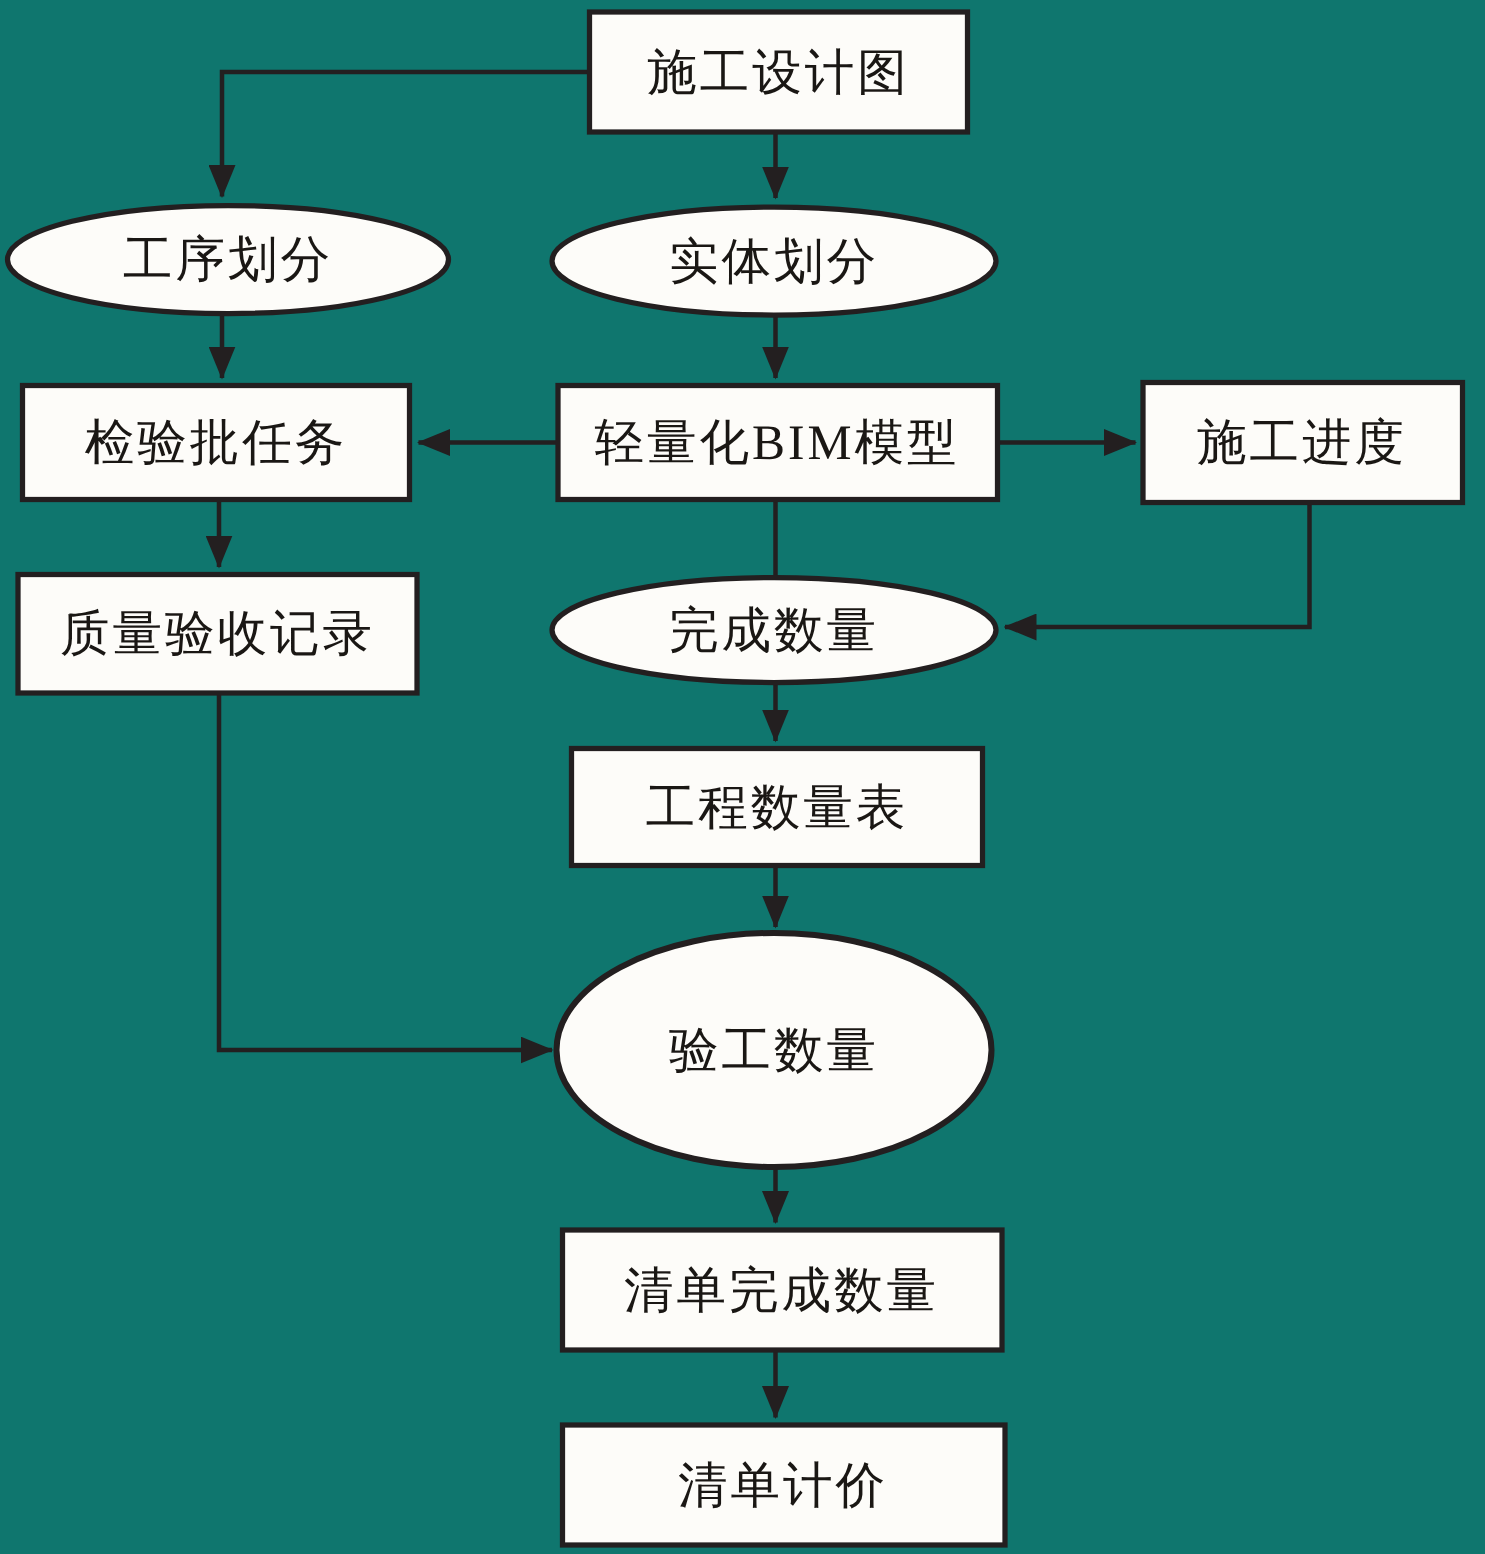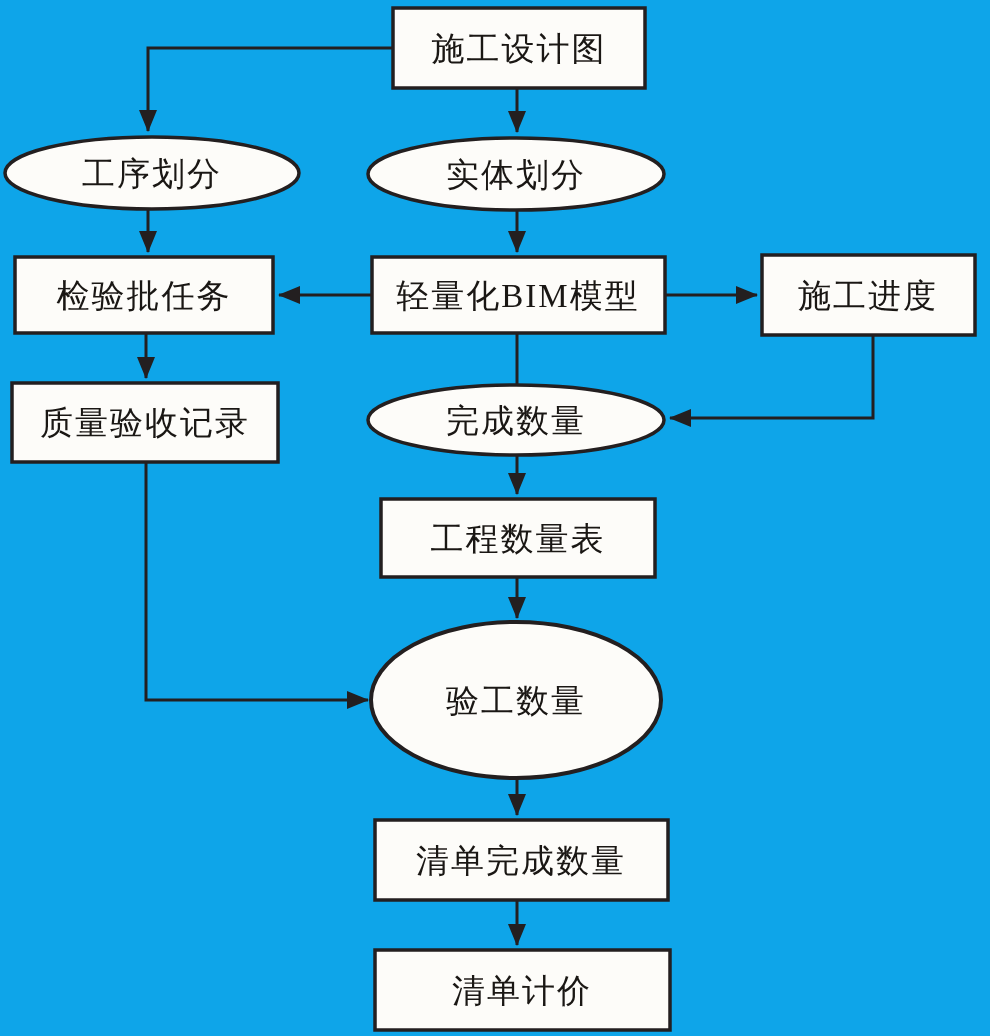--- a/index.html
+++ b/index.html
@@ -4,21 +4,21 @@
 <style>
   html, body {
     margin: 0;
     padding: 0;
     background: #fdfcf9;
   }
   #canvas {
     position: relative;
     width: 990px;
     height: 1036px;
-    background: #0ea5e9;
+    background: #0f766e;
     font-family: "Liberation Serif", "DejaVu Serif", serif;
   }
   svg { display: block; }
   .node-shape {
     fill: #fdfcf9;
     stroke: #231f20;
     stroke-width: 3.5;
   }
   .node-shape.big-ellipse {
     stroke-width: 4;

